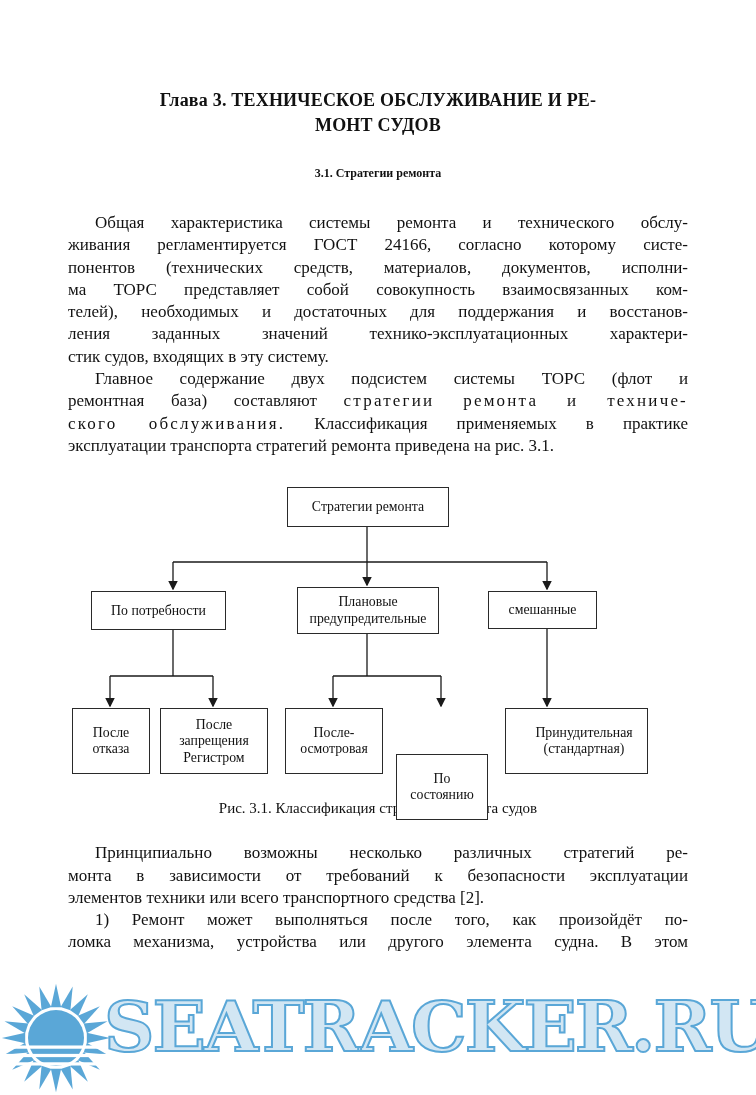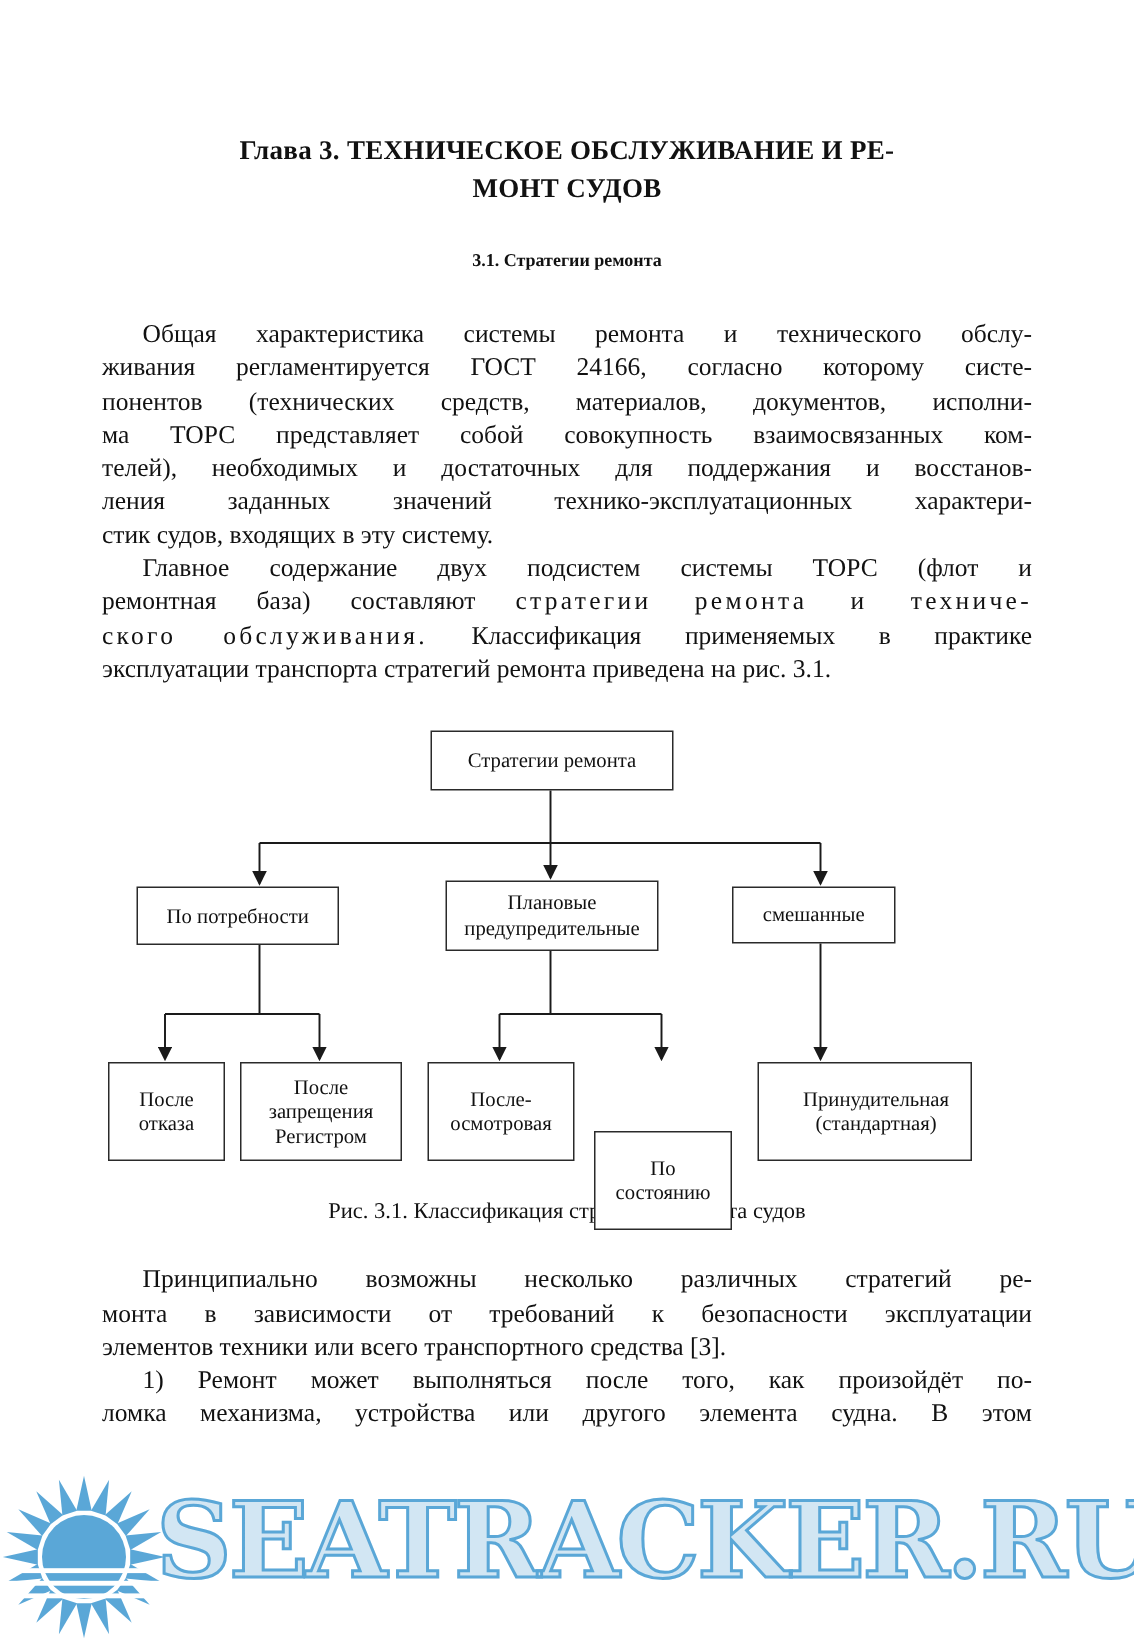--- a/index.html
+++ b/index.html
@@ -111,21 +111,21 @@
 состоянию</div>
       <div class="node" style="left:437px;top:230px;width:126px;height:64px;padding-left:15px;">Принудительная
 (стандартная)</div>
     </div>
 
     <div class="fig-caption">Рис. 3.1. Классификация стратегий ремонта судов</div>
 
     <div class="bodytext p3">
       <div class="jline indent">Принципиально возможны несколько различных стратегий ре-</div>
       <div class="jline">монта в зависимости от требований к безопасности эксплуатации</div>
-      <div class="lline">элементов техники или всего транспортного средства [3].</div>
+      <div class="lline">элементов техники или всего транспортного средства [2].</div>
     </div>
 
     <div class="bodytext p4">
       <div class="jline indent">1) Ремонт может выполняться после того, как произойдёт по-</div>
       <div class="jline">ломка механизма, устройства или другого элемента судна. В этом</div>
     </div>
   </div>
 
   <div class="watermark">
     <svg class="wm-sun" width="112" height="112" viewBox="0 0 120 120">

